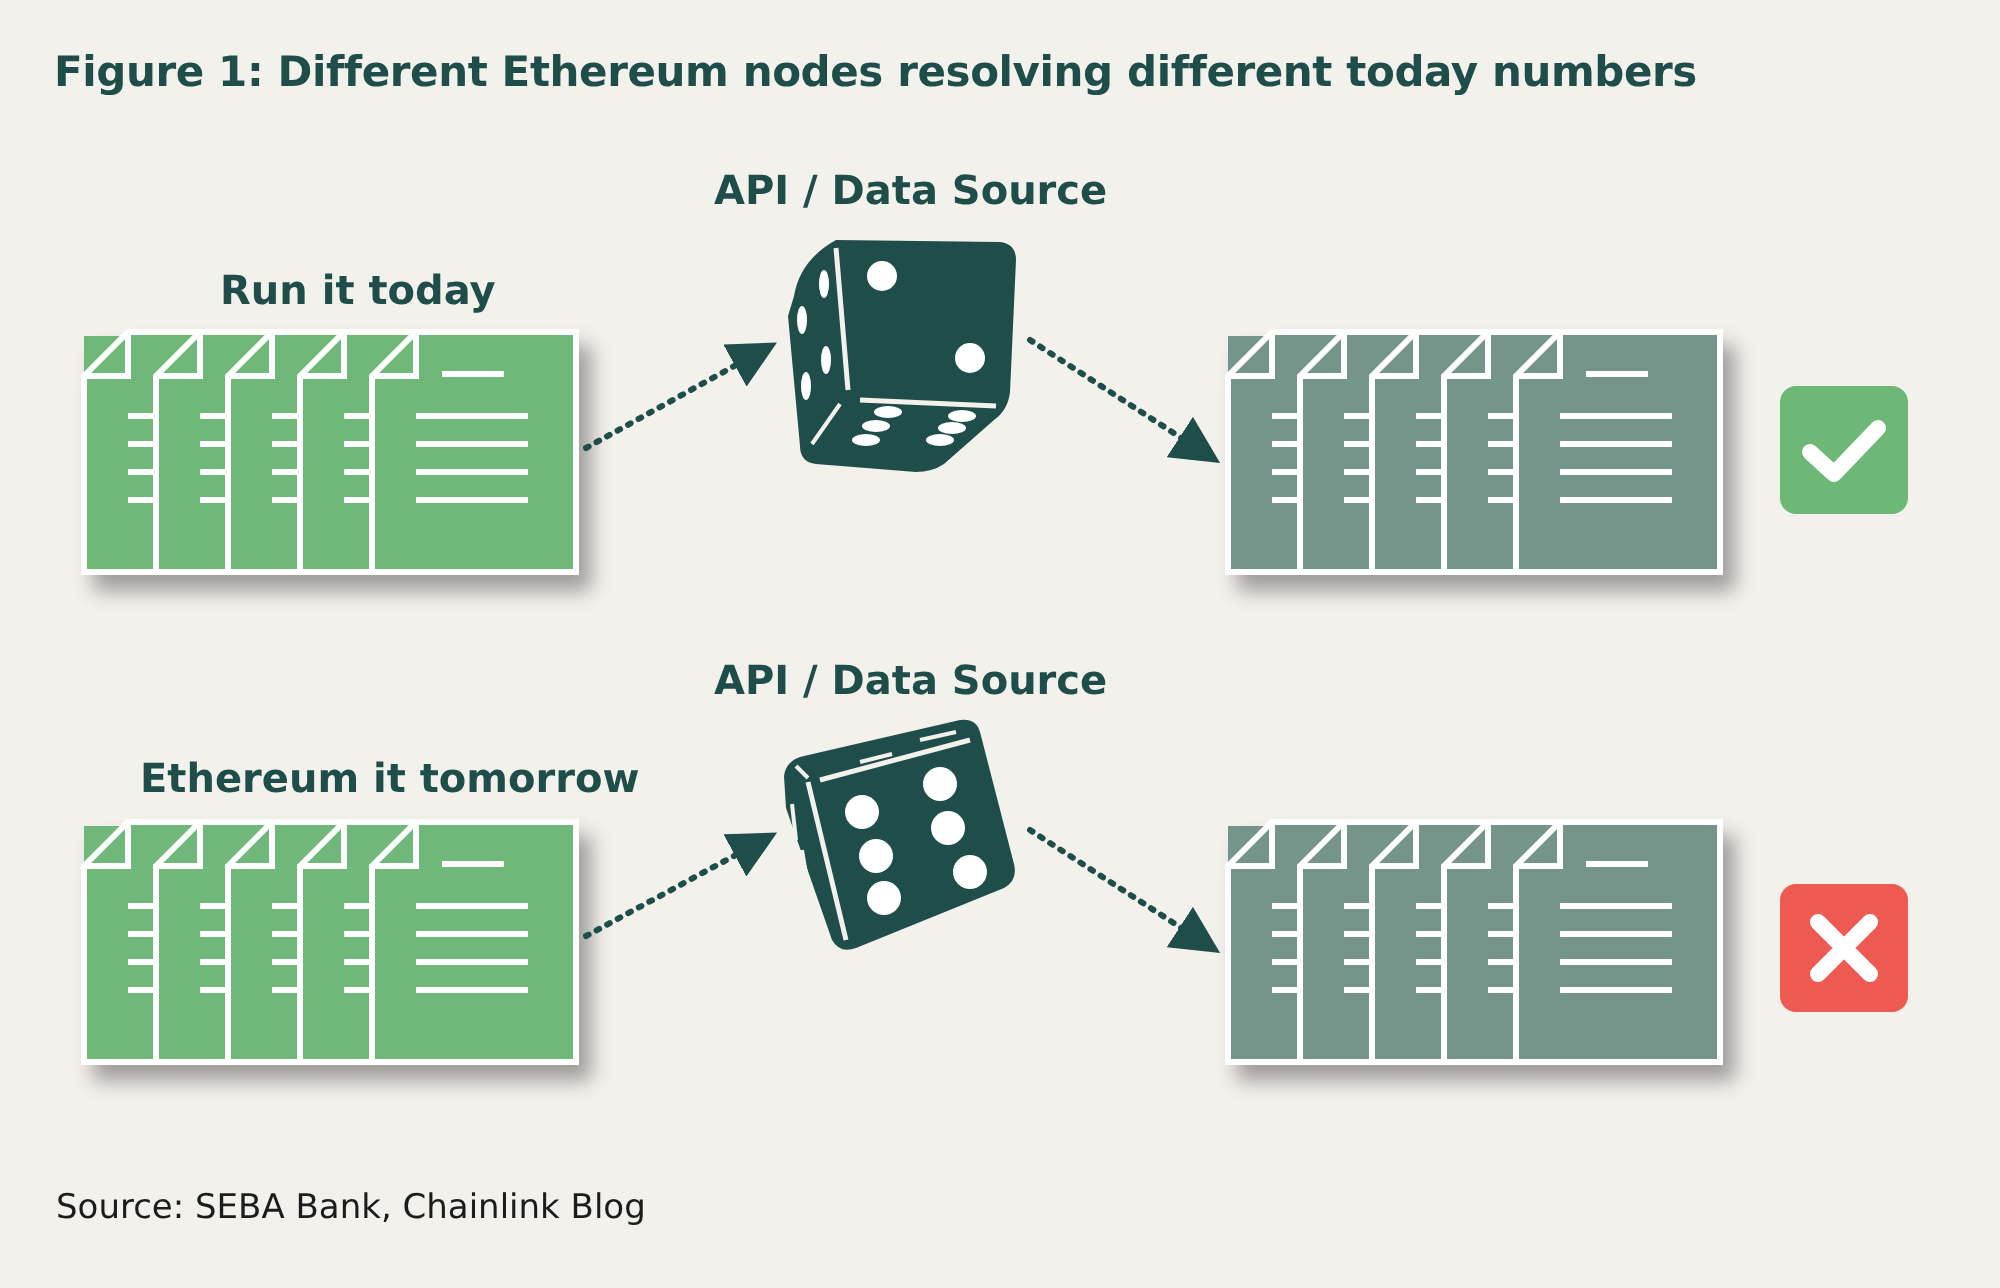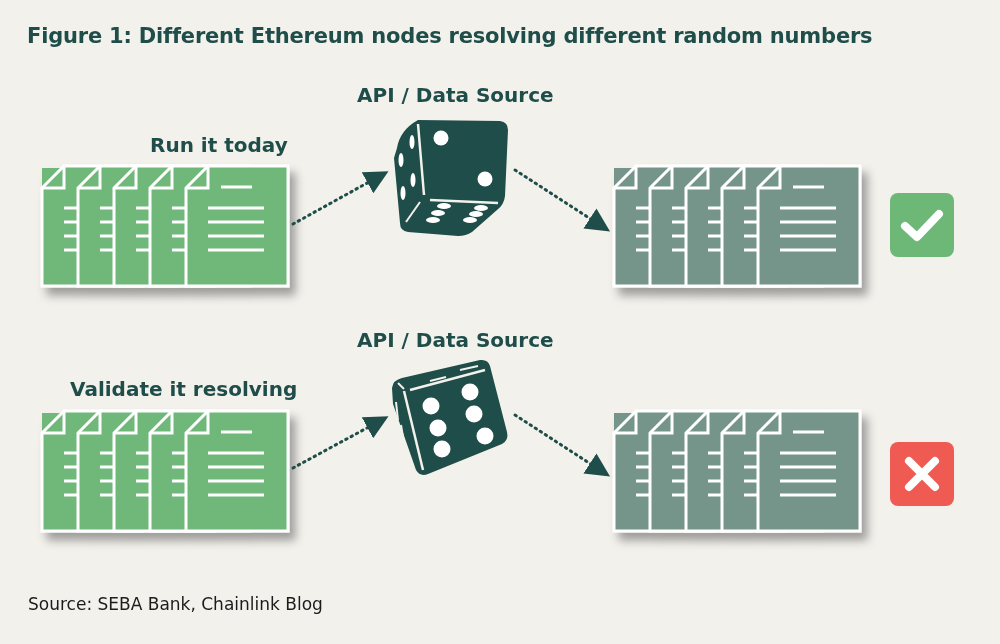--- a/index.html
+++ b/index.html
@@ -7,25 +7,25 @@
          font-family:"DejaVu Sans", sans-serif; }
   .title { position:absolute; left:27px; top:24px; font-size:21px; font-weight:bold; color:#1f4d49; letter-spacing:-0.2px; }
   .label { position:absolute; font-size:20px; font-weight:bold; color:#1f4d49; white-space:nowrap; }
   .source { position:absolute; left:28px; top:594px; font-size:17px; color:#1c1c1c; }
   svg.abs { position:absolute; left:0; top:0; }
   .badge { position:absolute; width:64px; height:64px; border-radius:8px; }
 </style>
 </head>
 <body>
 
-<div class="title">Figure 1: Different Ethereum nodes resolving different random numbers</div>
-
-<div class="label" style="left:110px;top:133px;margin-left:40px;">Run it today</div>
+<div class="title">Figure 1: Different Ethereum nodes resolving different today numbers</div>
+
+<div class="label" style="left:110px;top:133px;">Run it today</div>
 <div class="label" style="left:357px;top:83px;">API / Data Source</div>
-<div class="label" style="left:70px;top:377px;">Validate it resolving</div>
+<div class="label" style="left:70px;top:377px;">Ethereum it tomorrow</div>
 <div class="label" style="left:357px;top:328px;">API / Data Source</div>
 
 <svg class="abs" width="1000" height="644">
   <defs>
     <filter id="shadow" x="-10%" y="-10%" width="130%" height="140%">
       <feDropShadow dx="6" dy="8" stdDeviation="5" flood-color="#000" flood-opacity="0.35"></feDropShadow>
     </filter>
     <marker id="arrowhead" markerWidth="8" markerHeight="8" refX="4" refY="4" orient="auto">
       <path d="M0,0 L8,4 L0,8 z" fill="#1f4d49"></path>
     </marker>

